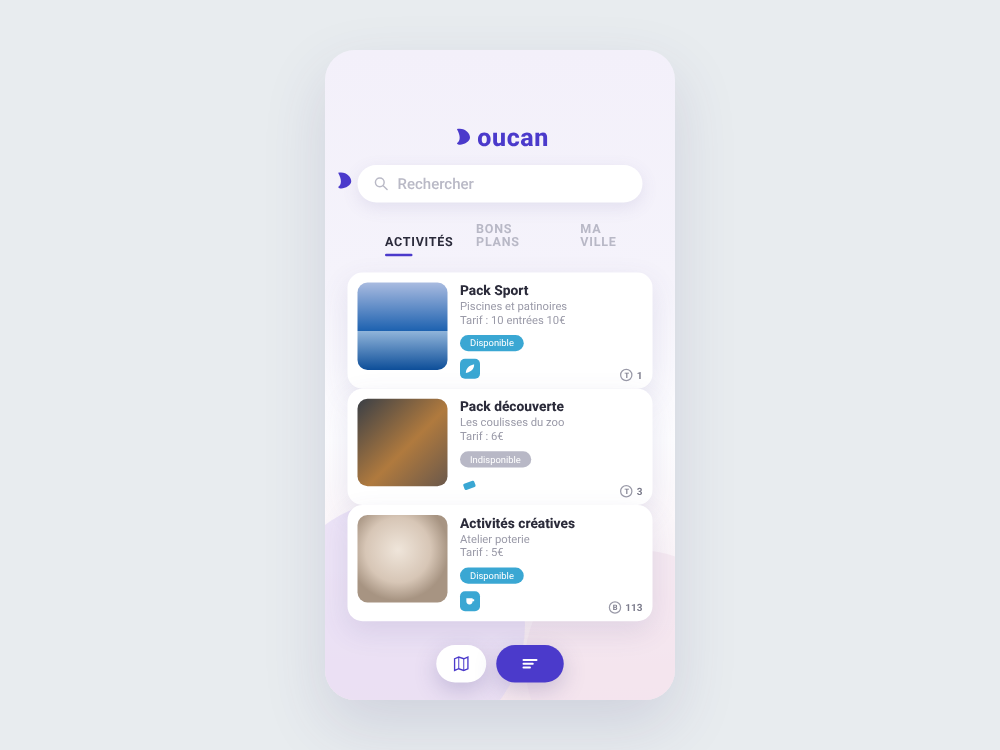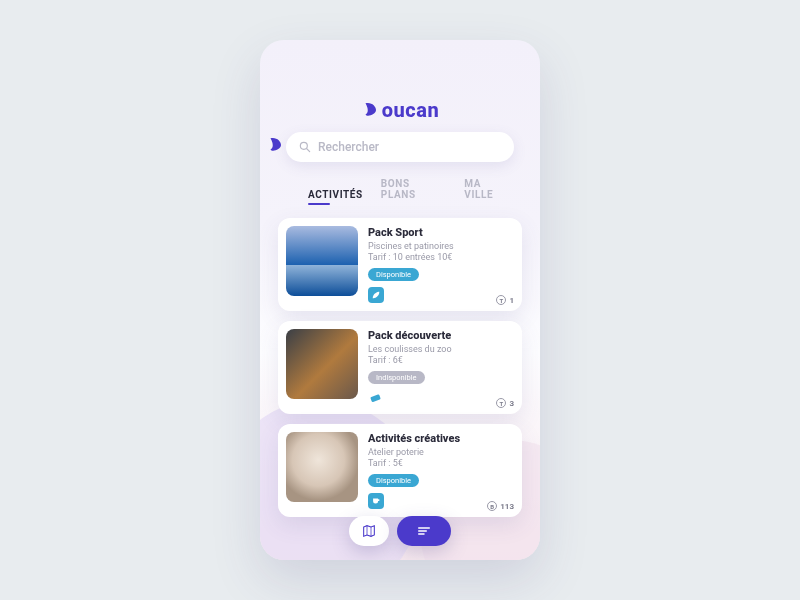--- a/index.html
+++ b/index.html
@@ -31,21 +31,21 @@
   .search span { color: #b9b9c6; font-size: 12px; font-weight: 500; }
   .badge-left {
     position: absolute; left: 6px; top: 8px; width: 18px; height: 18px;
   }
 
   .tabs { display: flex; gap: 18px; padding: 10px 28px 4px; align-items: flex-end; margin-left: 20px; }
   .tab { font-size: 10px; font-weight: 700; letter-spacing: .6px; color: #b8b8c6; cursor: pointer; position: relative; }
   .tab.active { color: #2a2a3a; }
   .tab.active::after { content:""; position:absolute; left:0; right:60%; bottom:-5px; height:2px; background:#4b3acb; border-radius:2px; }
 
-  .cards { position: relative; z-index: 2; display: flex; flex-direction: column; gap: 10px; padding: 14px 18px 60px; }
+  .cards { position: relative; z-index: 2; display: flex; flex-direction: column; gap: 0; padding: 14px 18px 60px; }
   .card {
     background: #fff; border-radius: 12px; box-shadow: 0 8px 22px rgba(80,70,140,0.12);
     display: flex; gap: 10px; padding: 8px; position: relative; cursor: pointer;
   }
   .thumb { width: 72px; height: 70px; border-radius: 8px; flex: 0 0 auto; }
   .thumb.t0 { background: linear-gradient(180deg,#a9bbe0 0%,#1e62b0 55%,#8fb3d9 56%,#0d4e99 100%); }
   .thumb.t1 { background: linear-gradient(135deg,#3a3f46 0%, #b07a3e 55%, #6a584b 100%); }
   .thumb.t2 { background: radial-gradient(circle at 45% 40%, #efe5da 0%, #d7c6b6 45%, #a79482 70%); }
   .info { flex:1; min-width:0; }
   .title { font-size: 11px; font-weight: 800; color: #2b2b3a; }

